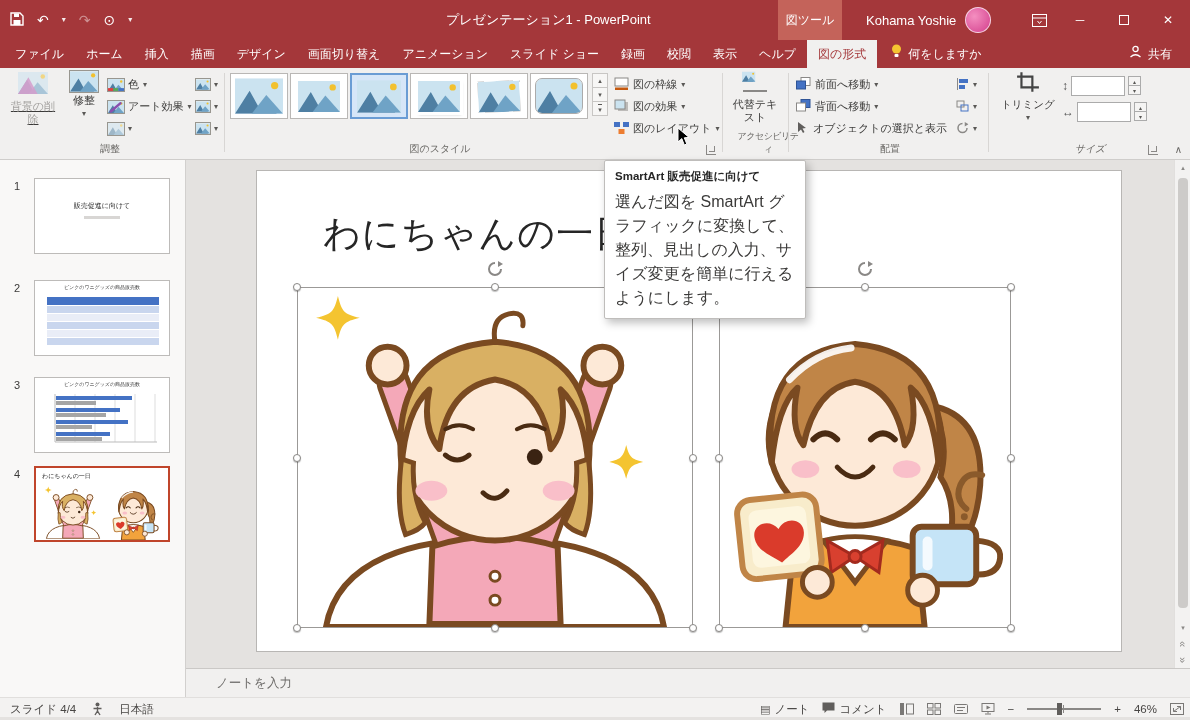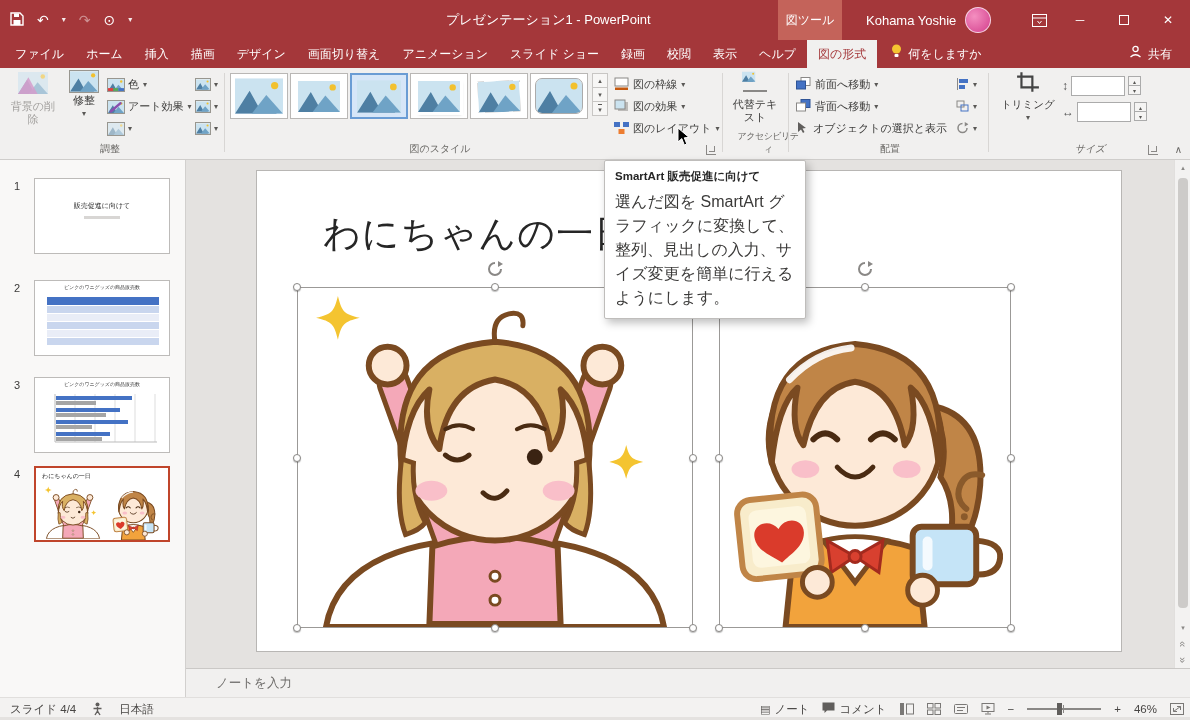--- a/index.html
+++ b/index.html
@@ -241,21 +241,21 @@
             <circle cx="6.5" cy="4" r="2.6" fill="none" stroke="#fff" stroke-width="1.3"></circle>
             <path d="M1.5 12 Q6.5 7.5 11.5 12" fill="none" stroke="#fff" stroke-width="1.3"></path>
           </svg>
     </span>
     <span>共有</span>
   </span>
 </nav>
 
 <div class="ribbon">
 
-  <div class="bigbtn" style="left:6px;width:54px;">
+  <div class="bigbtn" style="left:6px;width:54px;text-decoration:underline;">
     <span>
       <svg width="30" height="24" viewBox="0 0 46 34" opacity=".55">
             <use href="#landscape"></use>
             <polygon points="0,34 16,8 30,34" fill="#C05AB0" opacity=".85"></polygon>
           </svg>
     </span>
     <span class="lbl" style="color:#A19F9D">背景の削除</span>
   </div>
   <div class="bigbtn" style="left:62px;width:44px;">
     <span>

